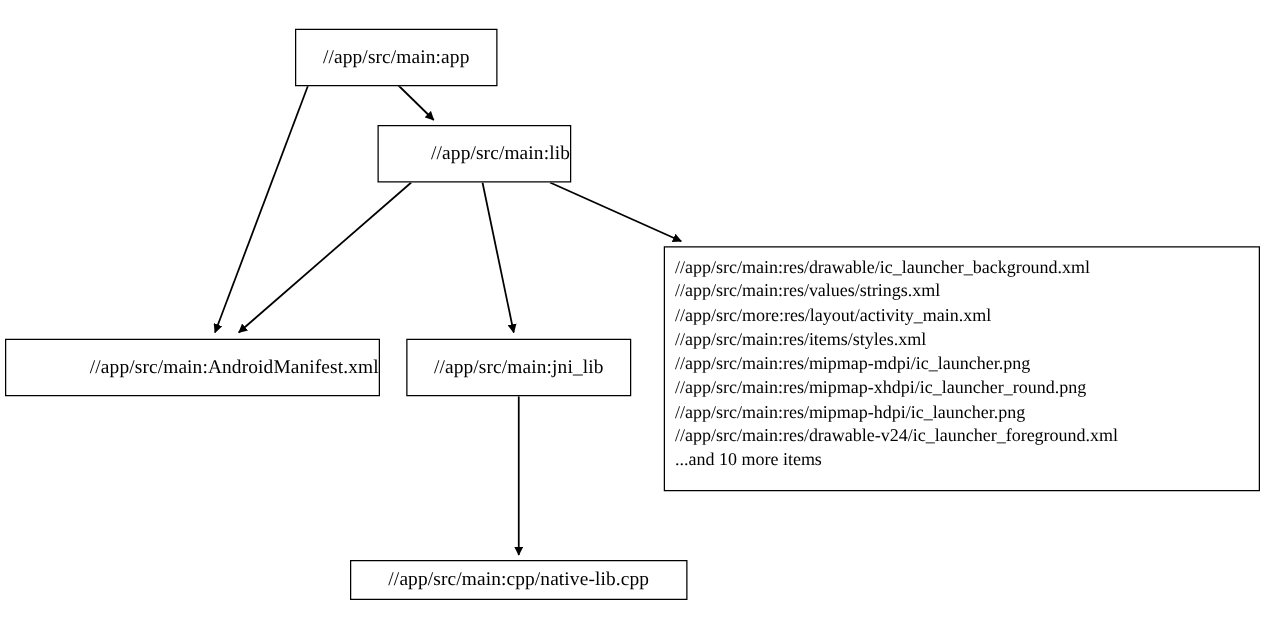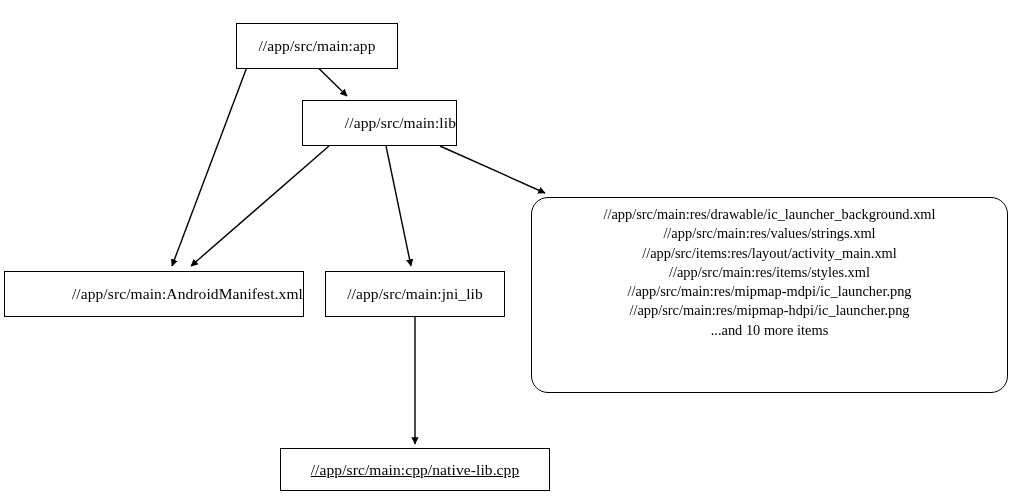--- a/index.html
+++ b/index.html
@@ -36,37 +36,36 @@
     line-height: 1.0;
   }
   .node-label {
     display: block;
     font-size: 15.5px;
     letter-spacing: 0.1px;
   }
   .multi-box {
     display: block;
     padding: 7px 8px 6px 8px;
-    text-align: center;
+    text-align: left;
     white-space: normal;
-    border-radius: 17px;
   }
   .multi-line {
     display: block;
     font-size: 14.4px;
     line-height: 19.3px;
     white-space: nowrap;
   }
   
   #node-app        { left: 203px; top: 23px;   width: 162px; height: 46px; margin-left: 33px; }
   #node-lib        { left: 302px; top: 100px; width: 155px; height: 46px; justify-content: flex-end; }
   #node-manifest   { left: 4px;   top: 271px; width: 300px; height: 46px; justify-content: flex-end; }
   #node-jni        { left: 325px; top: 271px; width: 180px; height: 46px; }
   #node-res        { left: 531px; top: 197px; width: 477px; height: 196px; }
-  #node-cpp        { left: 280px; top: 448px; width: 270px; height: 43px; text-decoration: underline; }
+  #node-cpp        { left: 280px; top: 448px; width: 270px; height: 32px; }
 </style>
 </head>
 <body>
 
 <svg id="graph" viewBox="0 0 1018 496" xmlns="http://www.w3.org/2000/svg">
   <defs>
     <marker id="arrow" viewBox="0 0 10 10" refX="9.2" refY="5" markerWidth="5.2" markerHeight="5.2" orient="auto-start-reverse">
       <path d="M 0 0 L 10 5 L 0 10 z" fill="#000000"></path>
     </marker>
   </defs>
@@ -96,22 +95,24 @@
   <span class="node-label">//app/src/main:AndroidManifest.xml</span>
 </div>
 
 <div class="node-box" id="node-jni">
   <span class="node-label">//app/src/main:jni_lib</span>
 </div>
 
 <div class="node-box multi-box" id="node-res">
   <span class="multi-line">//app/src/main:res/drawable/ic_launcher_background.xml</span>
   <span class="multi-line">//app/src/main:res/values/strings.xml</span>
-  <span class="multi-line">//app/src/items:res/layout/activity_main.xml</span>
+  <span class="multi-line">//app/src/more:res/layout/activity_main.xml</span>
   <span class="multi-line">//app/src/main:res/items/styles.xml</span>
   <span class="multi-line">//app/src/main:res/mipmap-mdpi/ic_launcher.png</span>
+  <span class="multi-line">//app/src/main:res/mipmap-xhdpi/ic_launcher_round.png</span>
   <span class="multi-line">//app/src/main:res/mipmap-hdpi/ic_launcher.png</span>
+  <span class="multi-line">//app/src/main:res/drawable-v24/ic_launcher_foreground.xml</span>
   <span class="multi-line">...and 10 more items</span>
 </div>
 
 <div class="node-box" id="node-cpp">
   <span class="node-label">//app/src/main:cpp/native-lib.cpp</span>
 </div>
 
 </body></html>

